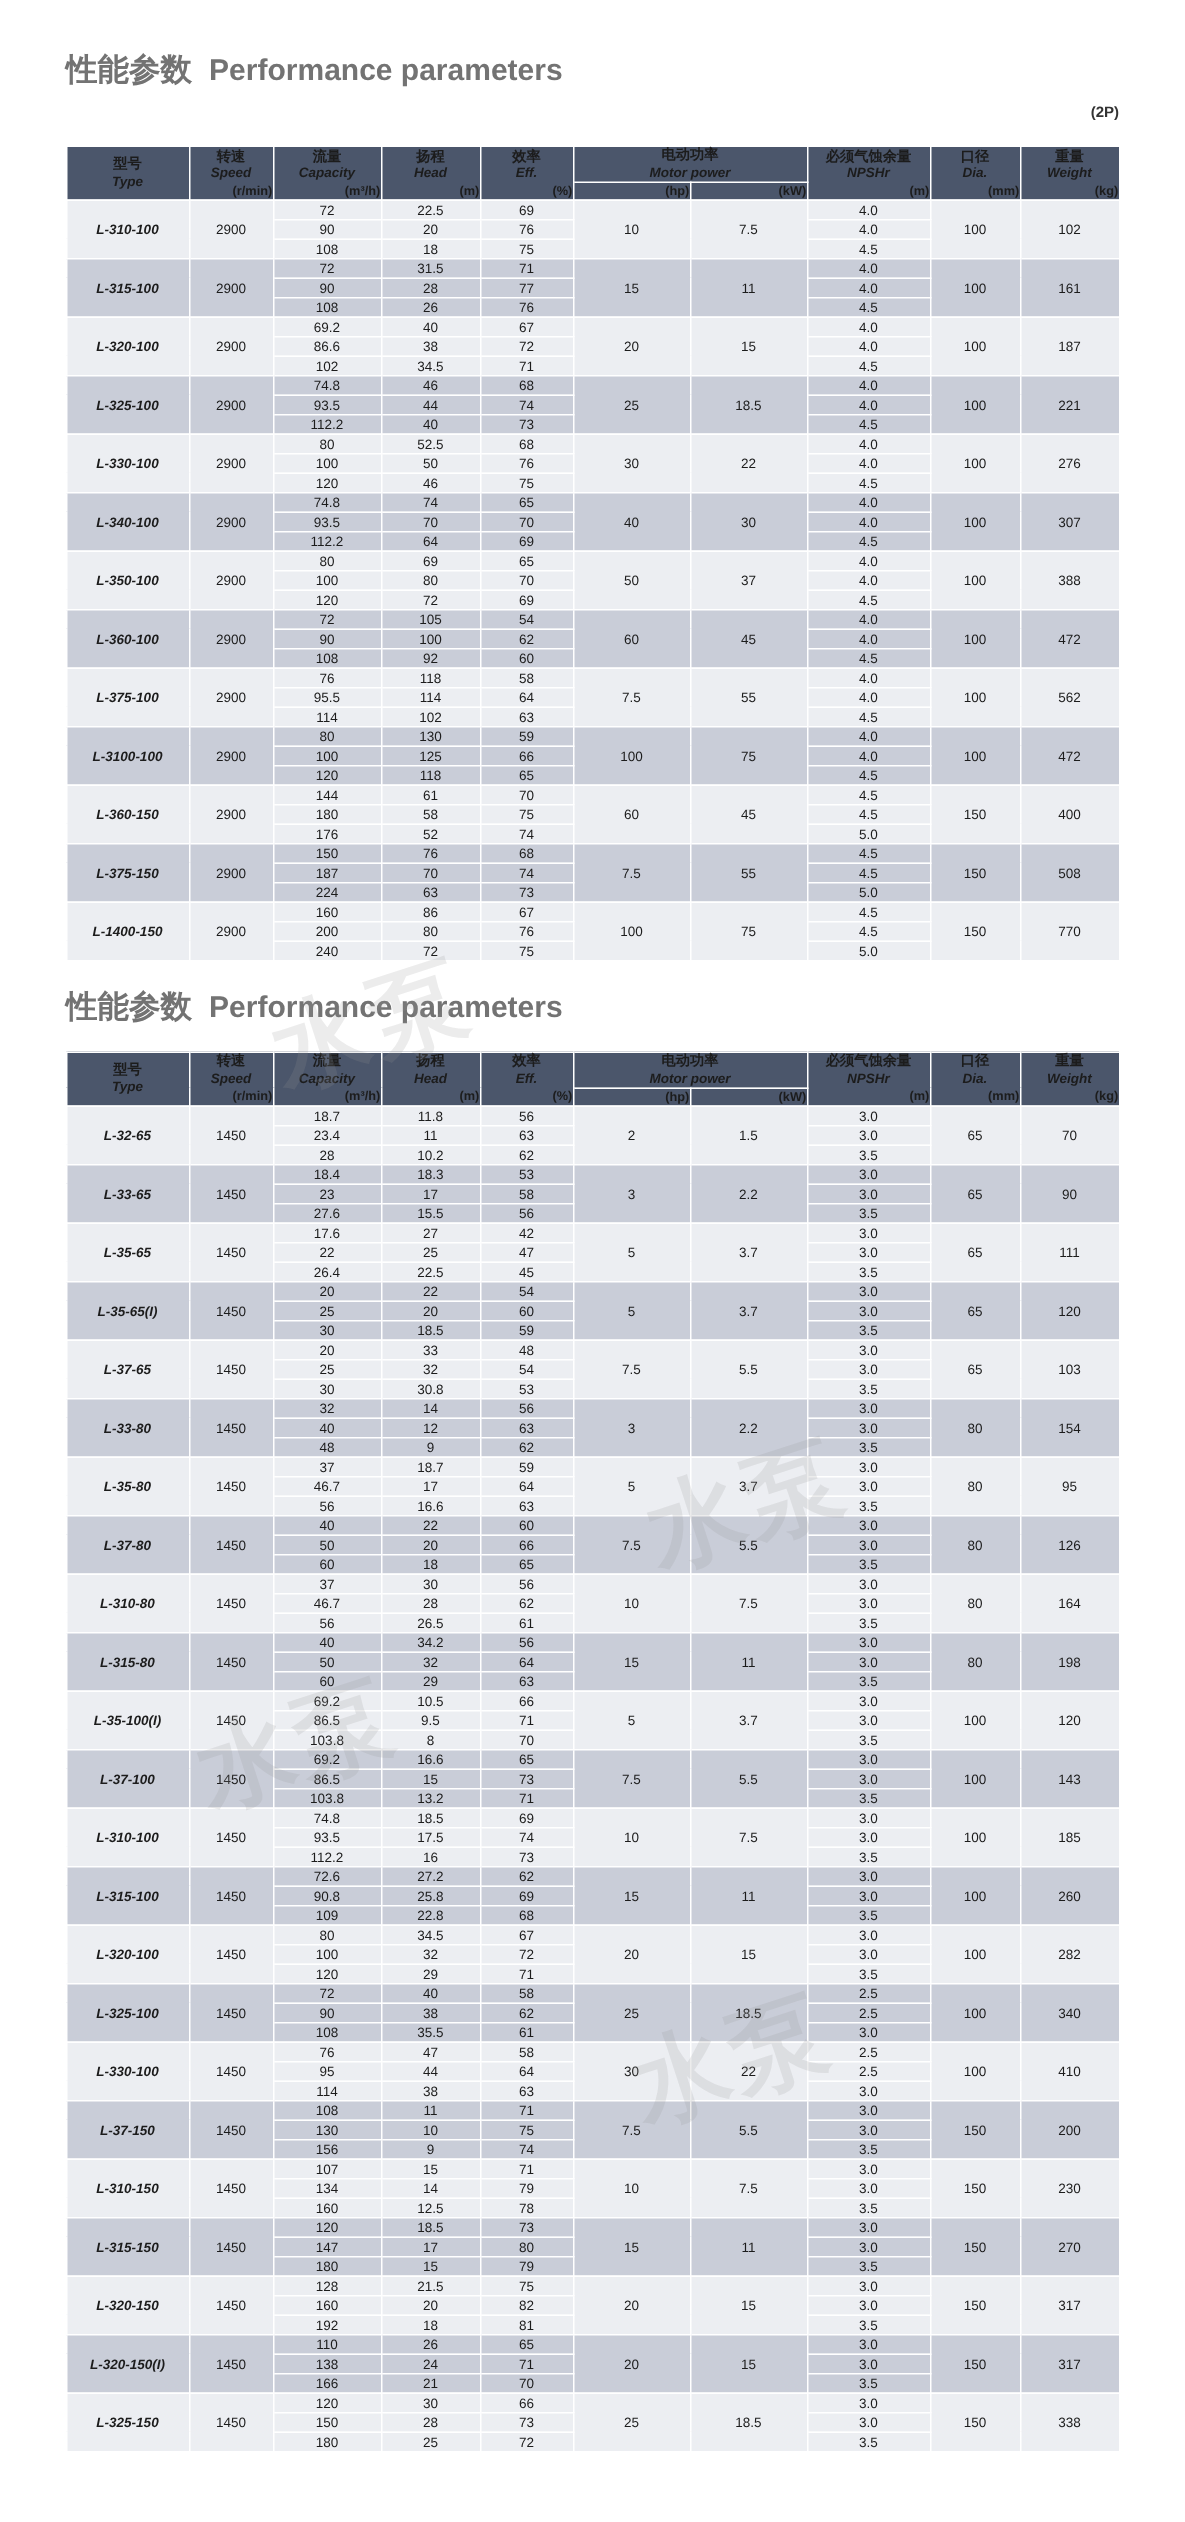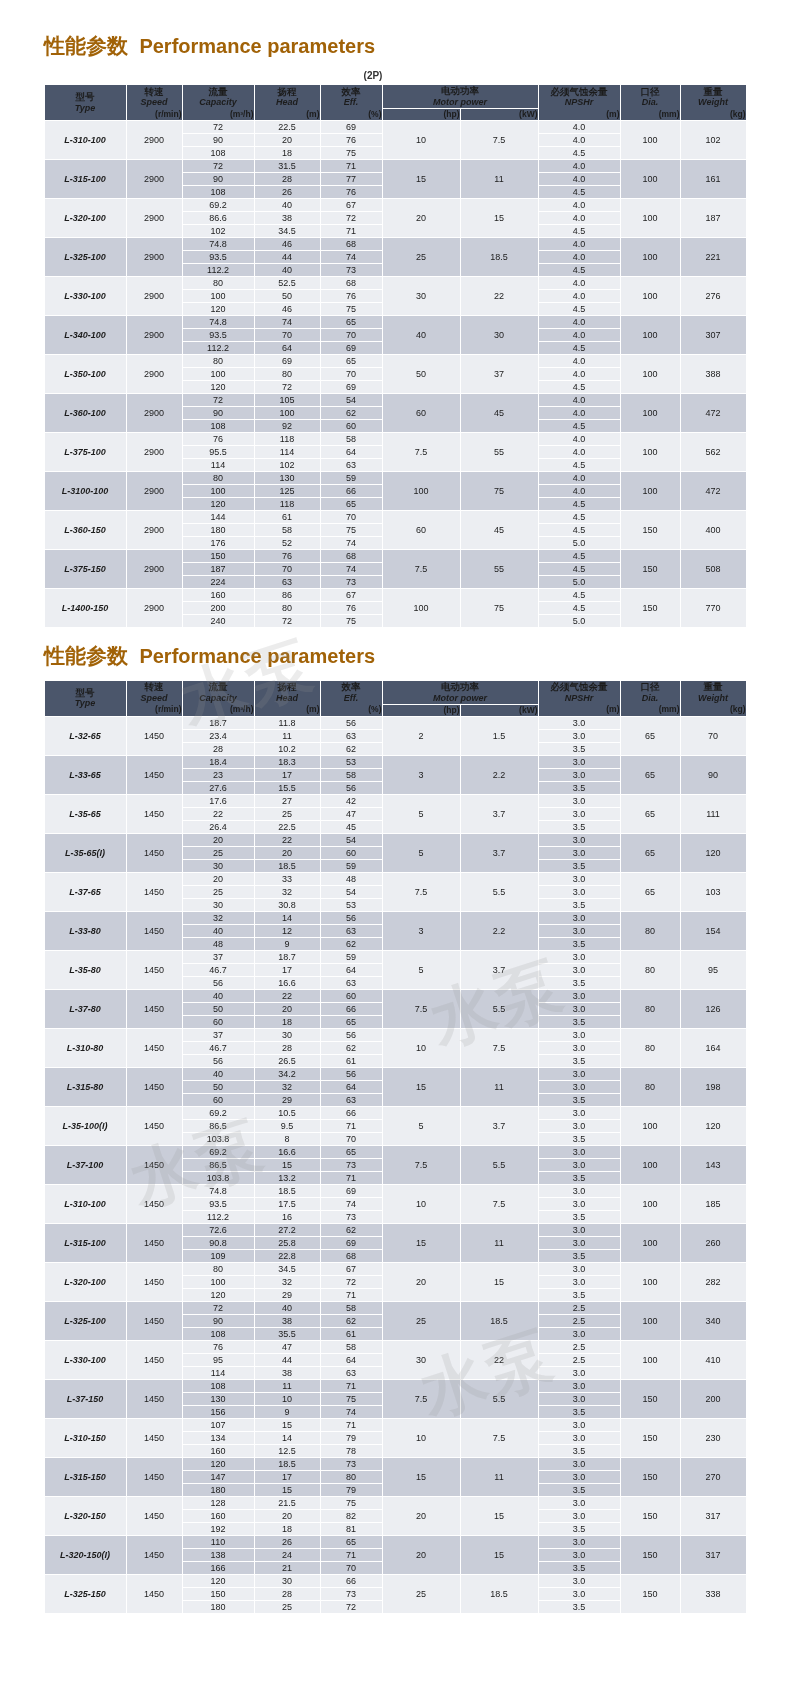--- a/index.html
+++ b/index.html
@@ -9,36 +9,36 @@
     font-family:"Liberation Sans", sans-serif;
     color:#1a1a1a;
     -webkit-font-smoothing:antialiased;
   }
   .page{width:790px;position:relative;padding-top:18px;box-sizing:border-box;}
   .section{margin-bottom:8px;}
   .sec-title{
     margin:14px 0 10px 44px;
     font-size:21px;
     font-weight:bold;
-    color:#a16207;
+    color:#737373;
     letter-spacing:0px;
   }
   .sec-title .cn{font-size:21px;}
   .sec-title .en{font-size:20px;}
   .pnote{
-    text-align:center;
+    text-align:right;
     font-size:10px;
     color:#333;
     margin:0 44px 3px 0;
     font-weight:bold;
   }
   table.perf{
     border-collapse:collapse;
     width:702px;
-    margin:3px auto;
+    margin:16px auto;
     table-layout:fixed;
   }
   table.perf th, table.perf td{
     border:1px solid #ffffff;
     text-align:center;
     vertical-align:middle;
     font-size:9px;
     color:#1c1c1c;
     padding:0;
   }

